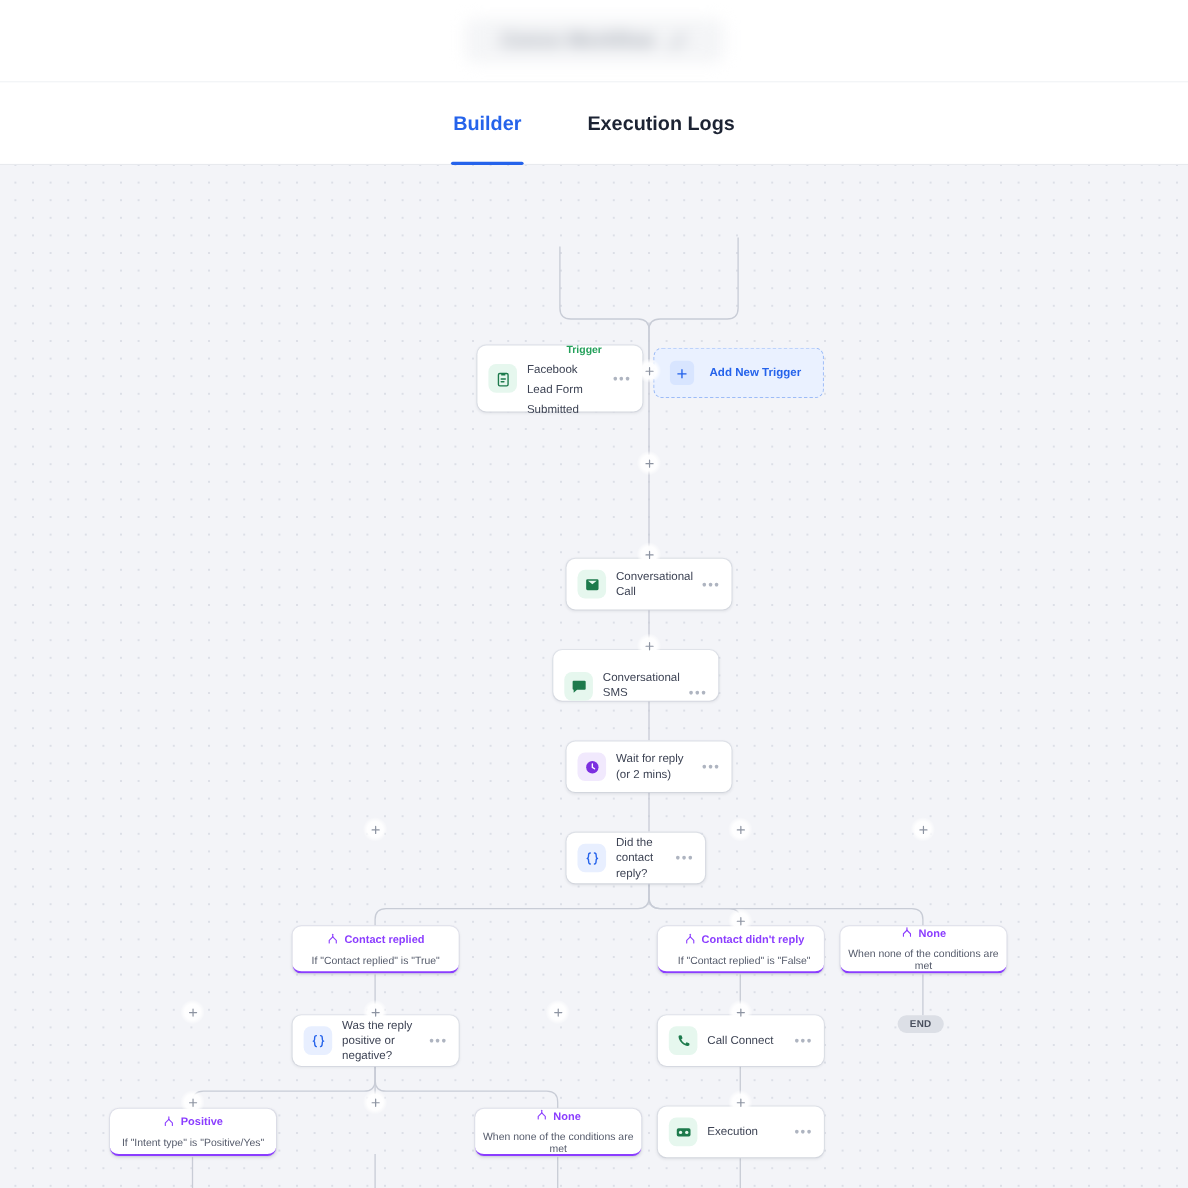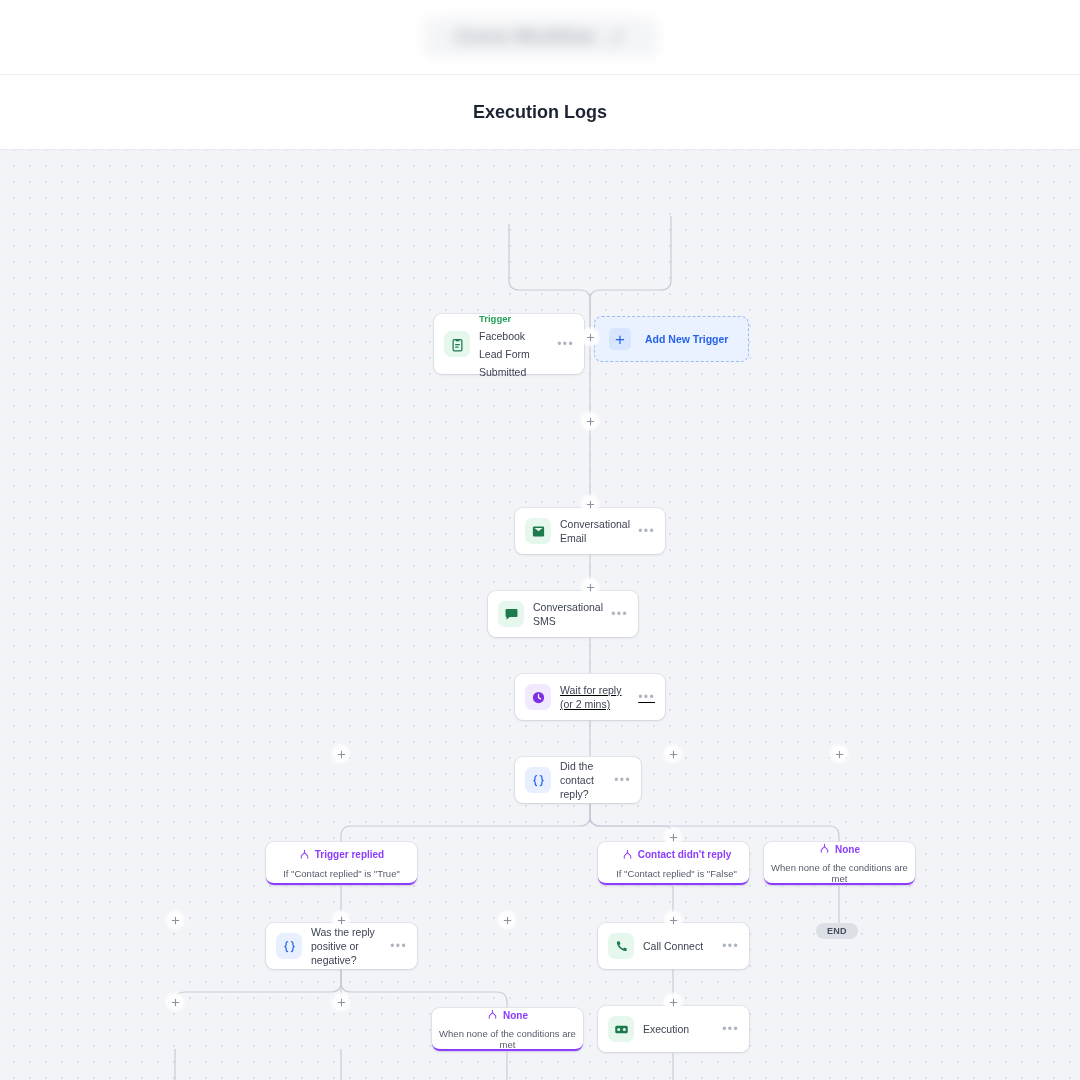--- a/index.html
+++ b/index.html
@@ -62,21 +62,21 @@
     display: flex; align-items: center; justify-content: center; margin-right: 9px;
   }
   .ico-green { background: #e6f7ee; color: #1d7a4c; }
   .ico-purple { background: #f1e9fd; color: #7c30e0; }
   .ico-blue { background: #e8efff; color: #2563eb; }
   .node-ico svg { width: 15px; height: 15px; }
   .node-label { font-size: 10.5px; color: #3d4354; line-height: 1.35; flex: 1; }
   .node-dots { color: #aeb4c0; font-size: 12px; letter-spacing: 1.4px; padding-left: 6px; user-select: none; }
 
   
-  .trigger-kicker { font-size: 9.5px; color: #23a05a; font-weight: 700; line-height: 1.35; }
+  .trigger-kicker { font-size: 9.5px; color: #23a05a; font-weight: 700; line-height: 1.35; margin-left: 36px; }
   .trigger-name { font-size: 10.5px; color: #3d4354; line-height: 1.35; }
 
   
   .add-trigger {
     position: absolute; background: #eaf1ff; border: 1.4px dashed #9dbcf7;
     border-radius: 8px; display: flex; align-items: center; padding-left: 14px; gap: 14px;
     cursor: pointer;
   }
   .add-plus {
     width: 22px; height: 22px; background: #d8e5ff; border-radius: 5px;
@@ -121,20 +121,23 @@
     <span class="wf-title-text">Convo Workflow</span>
     <span class="wf-title-pencil">
       <svg viewBox="0 0 24 24" fill="none" stroke="currentColor" stroke-width="2.2" stroke-linecap="round" stroke-linejoin="round">
           <path d="M17 3a2.8 2.8 0 1 1 4 4L7.5 20.5 2 22l1.5-5.5L17 3z"></path>
         </svg>
     </span>
   </div>
 </div>
 
 <div class="tabsbar">
+  <div class="tab active">
+      <span>Builder</span>
+    </div>
   <div class="tab">
       <span>Execution Logs</span>
     </div>
 </div>
 
 <div class="canvas">
 
   <svg class="lines" width="1080" height="930" viewBox="0 0 1080 930">
     <g fill="none" stroke="#c8ccd6" stroke-width="1.2">
 
@@ -193,35 +196,35 @@
     <span class="add-plus">+</span>
     <span class="add-label">Add New Trigger</span>
   </div>
 
   <div class="node" style="left:515px; top:358px; width:150px; height:46px;">
     <span class="node-ico ico-green">
       <svg viewBox="0 0 24 24" fill="currentColor">
           <path d="M3 6a2 2 0 0 1 2-2h14a2 2 0 0 1 2 2v12a2 2 0 0 1-2 2H5a2 2 0 0 1-2-2V6zm2.6.5 6.4 5 6.4-5H5.6z"></path>
         </svg>
     </span>
-    <span class="node-label">Conversational Email</span>
-    <span class="node-dots">•••</span>
-  </div>
-
-  <div class="node" style="left:488px; top:441px; width:150px; height:46px;">
+    <span class="node-label">Conversational Call</span>
+    <span class="node-dots">•••</span>
+  </div>
+
+  <div class="node" style="left:503px; top:441px; width:150px; height:46px;align-items:flex-end;">
     <span class="node-ico ico-green">
       <svg viewBox="0 0 24 24" fill="currentColor">
           <path d="M4 3h16a1.5 1.5 0 0 1 1.5 1.5v10A1.5 1.5 0 0 1 20 16H9l-5 4.5V16a1.5 1.5 0 0 1-1.5-1.5v-10A1.5 1.5 0 0 1 4 3z"></path>
         </svg>
     </span>
     <span class="node-label">Conversational SMS</span>
     <span class="node-dots">•••</span>
   </div>
 
-  <div class="node" style="left:515px; top:524px; width:150px; height:46px;text-decoration:underline;">
+  <div class="node" style="left:515px; top:524px; width:150px; height:46px;">
     <span class="node-ico ico-purple">
       <svg viewBox="0 0 24 24">
           <circle cx="12" cy="12" r="9" fill="#7c30e0"></circle>
           <path d="M12 7v5.2l3.2 2" stroke="#fff" stroke-width="2" fill="none" stroke-linecap="round"></path>
         </svg>
     </span>
     <span class="node-label">Wait for reply (or 2 mins)</span>
     <span class="node-dots">•••</span>
   </div>
 
@@ -236,21 +239,21 @@
     <span class="node-dots">•••</span>
   </div>
 
   <div class="branch" style="left:266px; top:692px; width:151px; height:43px;">
     <span class="branch-head">
       <span><svg viewBox="0 0 24 24" fill="none" stroke="currentColor" stroke-width="2.2" stroke-linecap="round">
             <path d="M12 3v5"></path>
             <path d="M12 8 5 15v5"></path>
             <path d="m12 8 7 7v5"></path>
           </svg></span>
-      <span class="branch-title">Trigger replied</span>
+      <span class="branch-title">Contact replied</span>
     </span>
     <span class="branch-sub">If "Contact replied" is "True"</span>
   </div>
 
   <div class="branch" style="left:598px; top:692px; width:151px; height:43px;padding-left:12px;">
     <span class="branch-head">
       <span><svg viewBox="0 0 24 24" fill="none" stroke="currentColor" stroke-width="2.2" stroke-linecap="round">
             <path d="M12 3v5"></path>
             <path d="M12 8 5 15v5"></path>
             <path d="m12 8 7 7v5"></path>
@@ -298,20 +301,31 @@
       <svg viewBox="0 0 24 24" fill="currentColor">
           <rect x="2" y="6" width="20" height="12" rx="2.5"></rect>
           <circle cx="7.5" cy="12" r="2.4" fill="#e6f7ee"></circle>
           <circle cx="16.5" cy="12" r="2.4" fill="#e6f7ee"></circle>
         </svg>
     </span>
     <span class="node-label">Execution</span>
     <span class="node-dots">•••</span>
   </div>
 
+  <div class="branch" style="left:100px; top:858px; width:151px; height:43px;">
+    <span class="branch-head">
+      <span><svg viewBox="0 0 24 24" fill="none" stroke="currentColor" stroke-width="2.2" stroke-linecap="round">
+            <path d="M12 3v5"></path>
+            <path d="M12 8 5 15v5"></path>
+            <path d="m12 8 7 7v5"></path>
+          </svg></span>
+      <span class="branch-title">Positive</span>
+    </span>
+    <span class="branch-sub">If "Intent type" is "Positive/Yes"</span>
+  </div>
 
 
   <div class="branch" style="left:432px; top:858px; width:151px; height:43px;">
     <span class="branch-head">
       <span><svg viewBox="0 0 24 24" fill="none" stroke="currentColor" stroke-width="2.2" stroke-linecap="round">
             <path d="M12 3v5"></path>
             <path d="M12 8 5 15v5"></path>
             <path d="m12 8 7 7v5"></path>
           </svg></span>
       <span class="branch-title">None</span>

